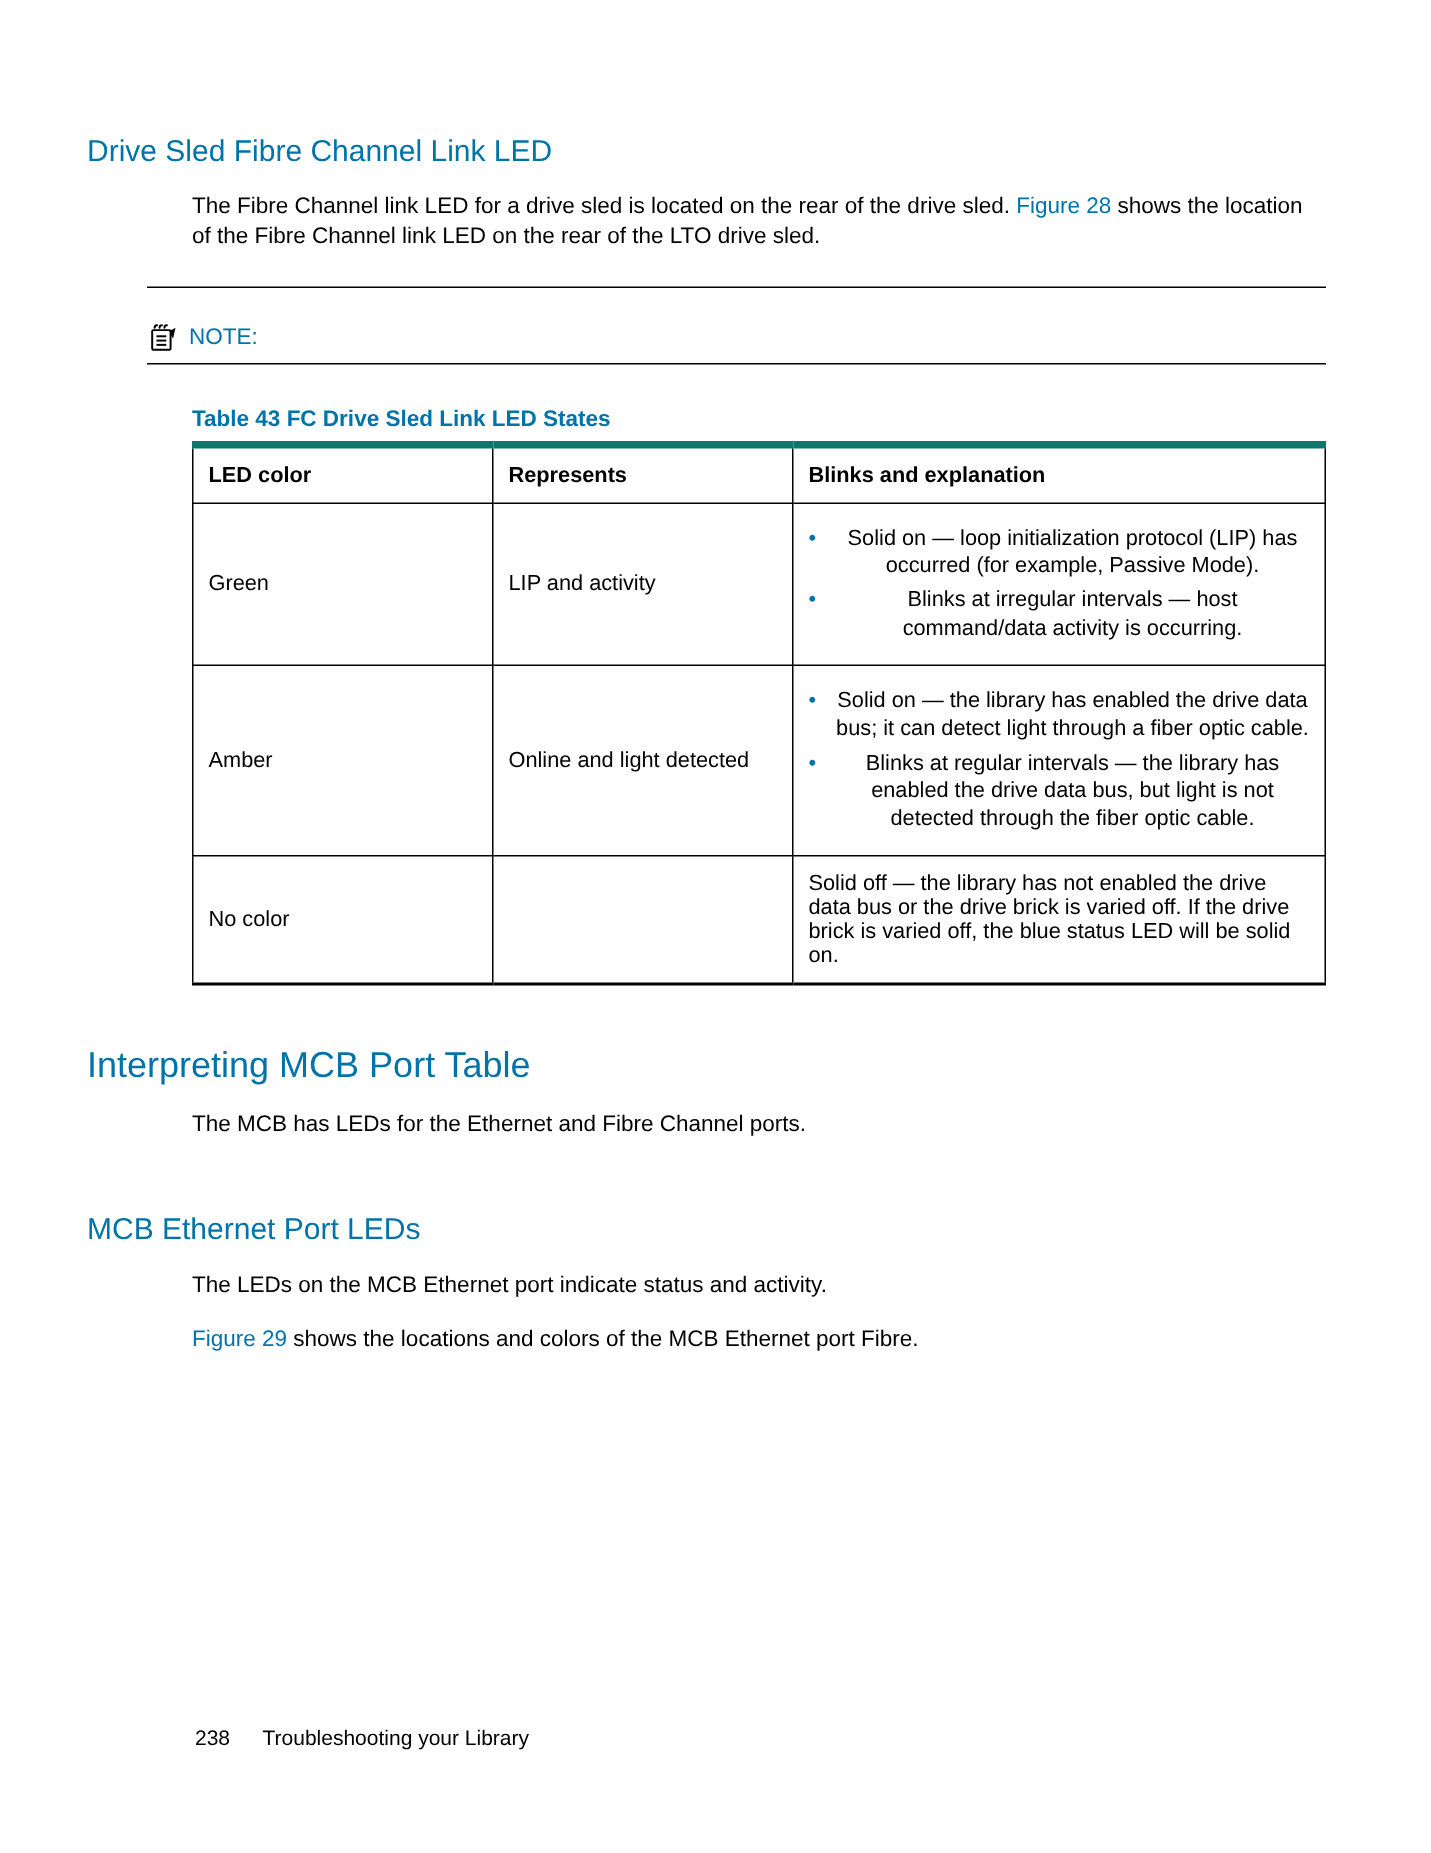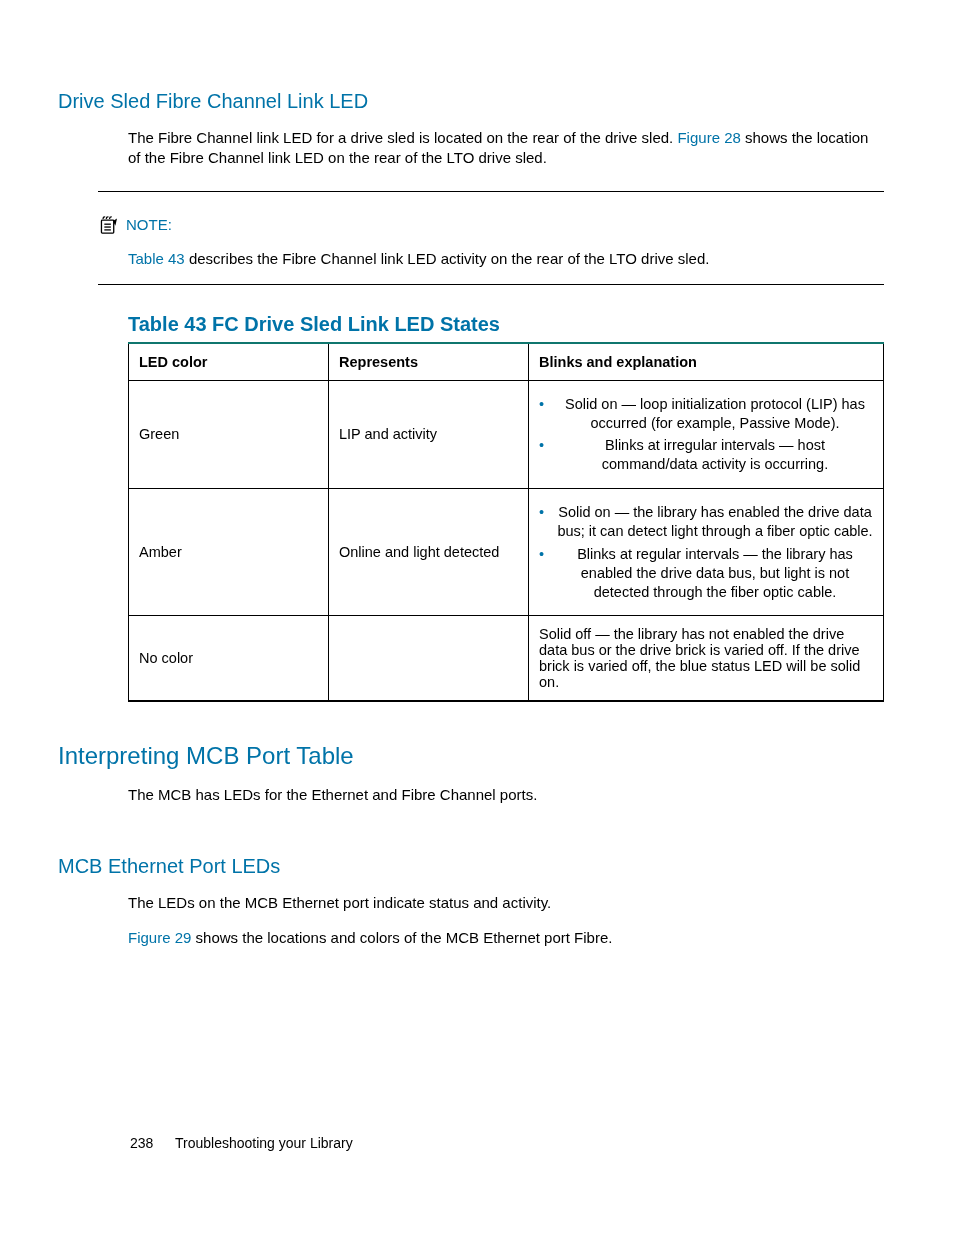--- a/index.html
+++ b/index.html
@@ -48,38 +48,38 @@
   }
   .note-row svg { flex: none; }
   .note-text {
     margin-left: 70px;
     font-size: 15px;
     line-height: 1.35;
   }
   .tbl-caption {
     color: #0073a8;
     font-weight: bold;
-    font-size: 20px;
+    font-size: 15px;
     margin: 28px 0 6px 70px;
   }
   table.ledtable {
     border-collapse: collapse;
     width: calc(100% - 70px);
     margin-left: 70px;
     font-size: 14.5px;
   }
   table.ledtable th, table.ledtable td {
     border: 1px solid #000;
     text-align: left;
     vertical-align: middle;
     padding: 10px 10px;
   }
   table.ledtable th {
     font-weight: bold;
-    border-top: 2px solid #0f766e;
+    border-top: 5px solid #0f766e;
   }
   table.ledtable tr:last-child td {
     border-bottom: 2px solid #000;
     border-radius: 32px;
   }
   table.ledtable col.c1 { width: 200px; }
   table.ledtable col.c2 { width: 200px; }
   ul.bullets {
     list-style: none;
     padding: 0;
@@ -97,21 +97,21 @@
     color: #0073a8;
     position: absolute;
     left: 0;
     top: 0;
   }
   .spacer { height: 40px; }
   .h3-gap  { height: 34px; }
   .footer {
     position: absolute;
     left: 130px;
-    bottom: 84px;
+    bottom: 69px;
     font-size: 14px;
   }
   .footer .pnum { margin-right: 18px; }
 </style>
 </head>
 <body>
 
 <div class="page">
 
   <h2 class="blueh h-med">Drive Sled Fibre Channel Link LED</h2>
@@ -127,23 +127,20 @@
           <rect x="4" y="5" width="15" height="16" rx="1"></rect>
           <path d="M6 3 Q6 1 8 1 M10 3 Q10 1 12 1 M14 3 Q14 1 16 1" stroke-linecap="round"></path>
           <line x1="7.5" y1="10" x2="15.5" y2="10"></line>
           <line x1="7.5" y1="13.5" x2="15.5" y2="13.5"></line>
           <line x1="7.5" y1="17" x2="15.5" y2="17"></line>
           <path d="M18 6 L23 3 L21 12 Z" fill="#000" stroke="none"></path>
         </g>
       </svg>
       <span>NOTE:</span>
     </div>
-    <p class="note-text">
-      <span class="link">Table 43</span><span> describes the Fibre Channel link LED activity on the rear of the LTO drive sled.</span>
-    </p>
     <hr class="hr">
   </div>
 
   <div class="tbl-caption">Table 43 FC Drive Sled Link LED States</div>
   <table class="ledtable">
     <colgroup>
         <col class="c1">
         <col class="c2">
         <col>
       </colgroup>

